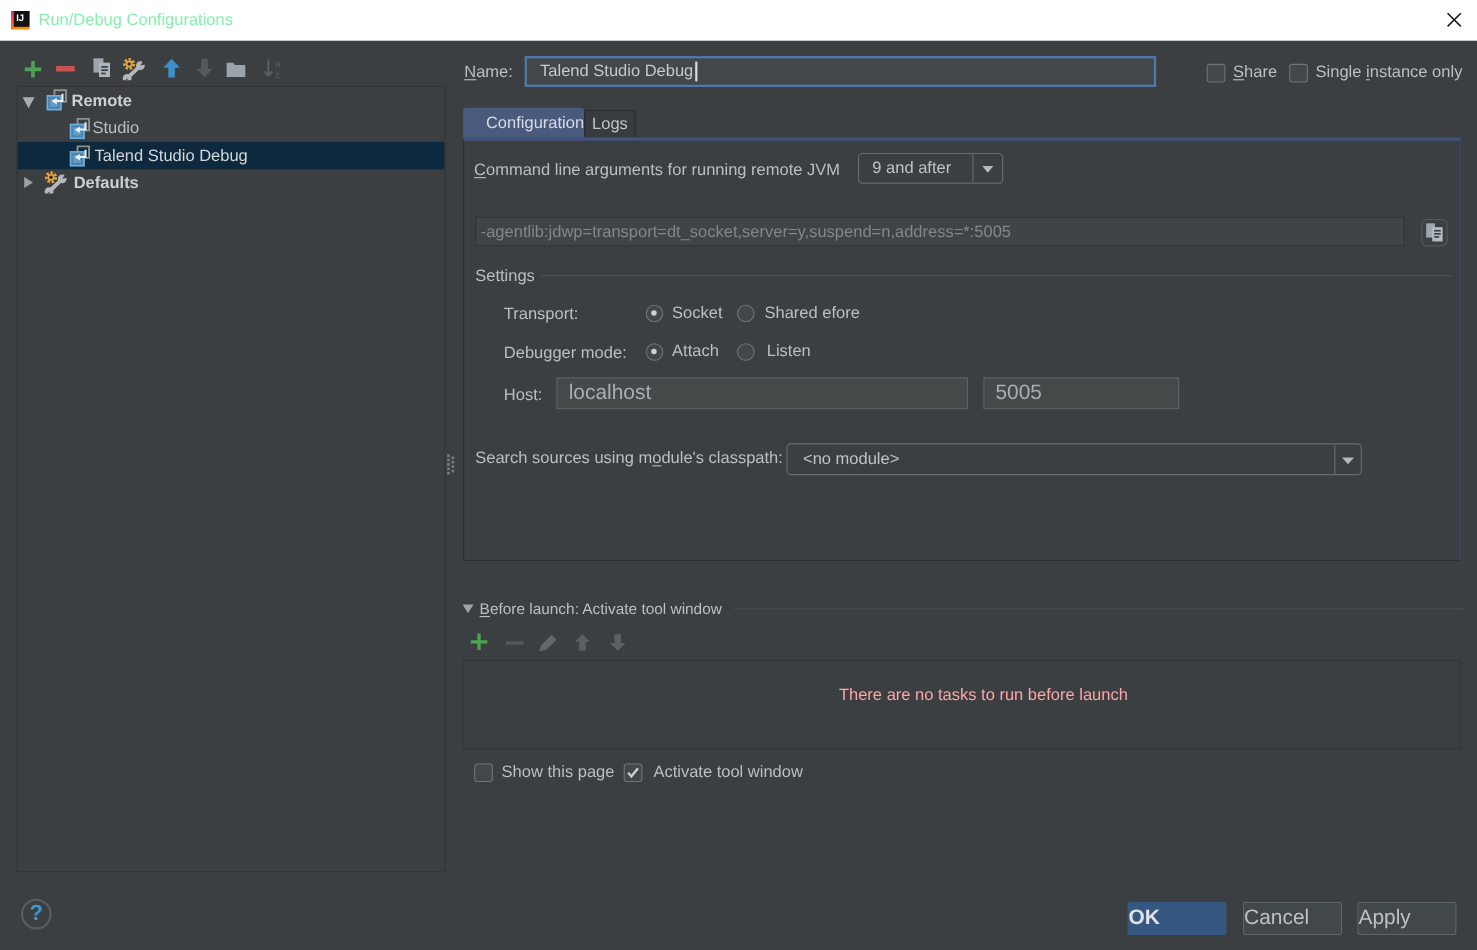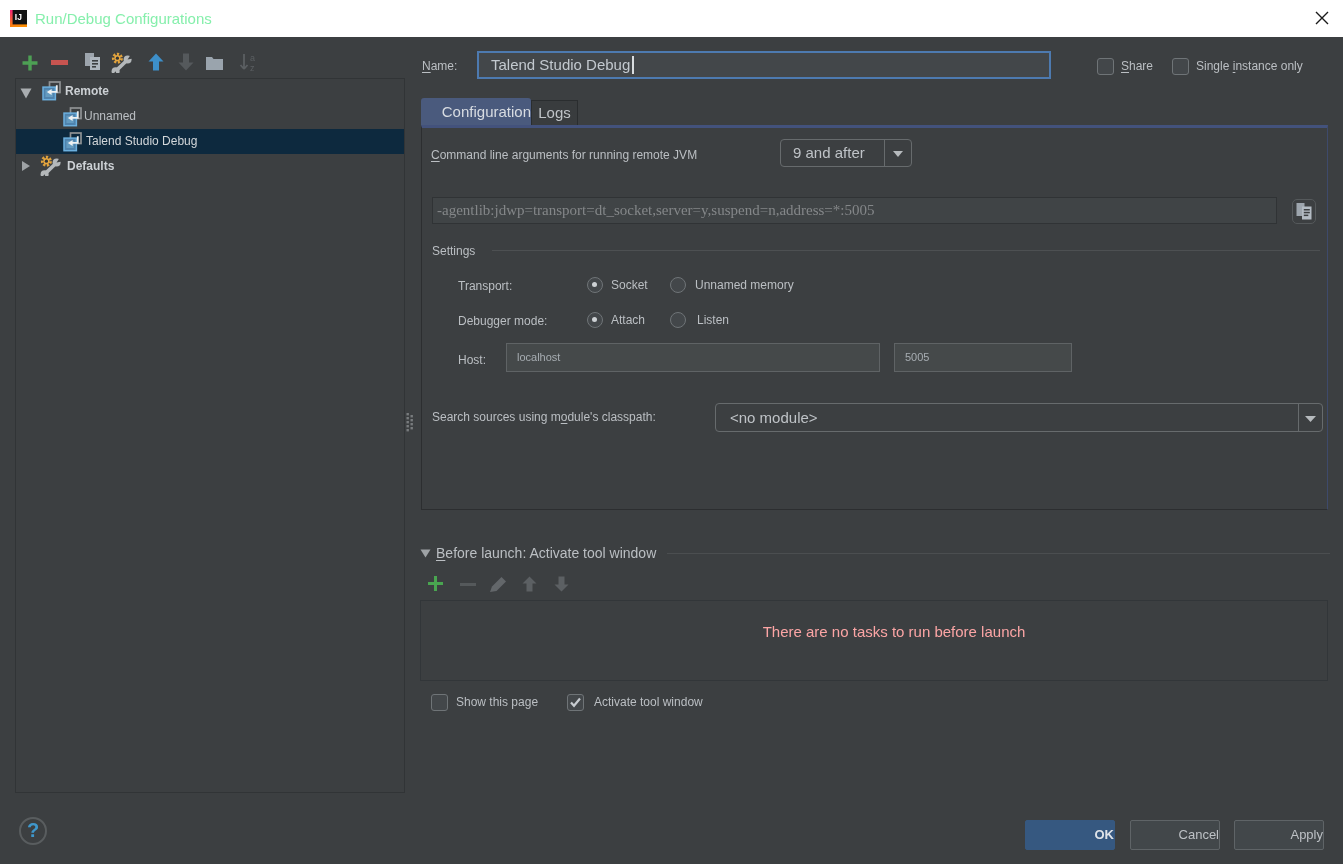--- a/index.html
+++ b/index.html
@@ -1,25 +1,25 @@
 <!DOCTYPE html>
 <html><head>
 <meta charset="utf-8">
 <style>
   html,body{margin:0;padding:0;}
   body{width:1343px;height:864px;overflow:hidden;background:#3c3f41;
        font-family:"Liberation Sans",sans-serif;-webkit-font-smoothing:antialiased;}
   .abs{position:absolute;}
   #root{position:relative;width:1343px;height:864px;}
-  .lbl{color:#bbbfc3;font-size:12px;white-space:nowrap;}
+  .lbl{color:#bbbfc3;font-size:15px;white-space:nowrap;}
   .u{text-decoration:underline;text-underline-offset:2px;}
-  .input{background:#45494a;border:1px solid #5f6365;box-sizing:border-box;color:#a7adb2;font-size:11px;}
+  .input{background:#45494a;border:1px solid #5f6365;box-sizing:border-box;color:#a7adb2;font-size:19px;}
   .cb{box-sizing:border-box;width:17px;height:17px;border:1.6px solid #6f7477;border-radius:3px;background:#43474a;}
   .btn{box-sizing:border-box;height:30px;border:1px solid #5f6467;background:#42474a;color:#bdc1c5;
-       font-size:13px;text-align:right;line-height:28px;border-radius:2px;}
+       font-size:19px;text-align:left;line-height:28px;border-radius:2px;}
 </style>
 </head>
 <body>
 <div id="root">
 
   <div class="abs" style="left:0;top:0;width:1343px;height:37px;background:#ffffff;"></div>
   <div class="abs" style="left:10px;top:10px;width:17px;height:17px;">
     <svg width="17" height="17" viewBox="0 0 17 17">
       <defs>
           <linearGradient id="ijg" x1="0" y1="0" x2="0.3" y2="1">
@@ -90,21 +90,21 @@
   </svg>
   <div class="abs lbl" style="left:65px;top:79px;height:25px;line-height:25px;font-weight:bold;color:#ccd0d4;">Remote</div>
 
   <svg class="abs" style="left:63px;top:107px;" width="19" height="20" viewBox="0 0 19 20">
     <rect x="7.5" y="1" width="10.5" height="10.5" fill="none" stroke="#8f9294" stroke-width="1.7"></rect>
     <rect x="1" y="6.1" width="12.4" height="12.6" fill="#4f83ad" stroke="#6cb0de" stroke-width="1.5"></rect>
     <rect x="3.4" y="8.8" width="7.4" height="7.2" fill="#649bc0"></rect>
     <path d="M14.8 4.2 V10.8 H9" stroke="#eef1f2" stroke-width="1.8" fill="none"></path>
     <path d="M9.6 7.9 L4.9 10.9 L9.6 13.9 Z" fill="#eef1f2"></path>
   </svg>
-  <div class="abs lbl" style="left:84px;top:104px;height:25px;line-height:25px;">Unnamed</div>
+  <div class="abs lbl" style="left:84px;top:104px;height:25px;line-height:25px;">Studio</div>
 
   <svg class="abs" style="left:63px;top:132px;" width="19" height="20" viewBox="0 0 19 20">
     <rect x="7.5" y="1" width="10.5" height="10.5" fill="none" stroke="#8f9294" stroke-width="1.7"></rect>
     <rect x="1" y="6.1" width="12.4" height="12.6" fill="#4f83ad" stroke="#6cb0de" stroke-width="1.5"></rect>
     <rect x="3.4" y="8.8" width="7.4" height="7.2" fill="#649bc0"></rect>
     <path d="M14.8 4.2 V10.8 H9" stroke="#eef1f2" stroke-width="1.8" fill="none"></path>
     <path d="M9.6 7.9 L4.9 10.9 L9.6 13.9 Z" fill="#eef1f2"></path>
   </svg>
   <div class="abs lbl" style="left:86px;top:129px;height:25px;line-height:25px;color:#d3d7da;">Talend Studio Debug</div>
 
@@ -158,62 +158,62 @@
   <div class="abs lbl" style="left:431px;top:142px;height:26px;line-height:26px;"><span class="u">C</span>ommand line arguments for running remote JVM</div>
   <div class="abs" style="left:780px;top:139px;width:132px;height:28px;box-sizing:border-box;border:1px solid #676b6d;border-radius:4px;">
     <span style="position:absolute;left:12px;top:0;line-height:26px;font-size:15px;color:#bfc3c7;">9 and after</span>
     <span style="position:absolute;right:26px;top:0;width:1px;height:26px;background:#676b6d;"></span>
     <svg style="position:absolute;right:7px;top:10px;" width="12" height="8" viewBox="0 0 12 8">
         <path d="M1 1 H11 L6 7 Z" fill="#b6babd"></path>
       </svg>
   </div>
 
   <div class="abs" style="left:432px;top:197px;width:845px;height:27px;box-sizing:border-box;border:1px solid #303335;background:#404446;">
-    <span style="position:absolute;left:4px;top:0;line-height:25px;font-size:15px;color:#848789;font-family:Liberation Serif, serif;letter-spacing:0;">-agentlib:jdwp=transport=dt_socket,server=y,suspend=n,address=*:5005</span>
+    <span style="position:absolute;left:4px;top:0;line-height:25px;font-size:15px;color:#848789;font-family:Liberation Sans, sans-serif;letter-spacing:0;">-agentlib:jdwp=transport=dt_socket,server=y,suspend=n,address=*:5005</span>
   </div>
   <div class="abs" style="left:1292px;top:199px;width:24px;height:25px;border:1px solid #55595b;border-radius:5px;box-sizing:border-box;">
     <svg style="position:absolute;left:2px;top:2px;" width="19" height="19" viewBox="0 0 19 19">
       <rect x="1.5" y="1" width="8" height="13" fill="#9da5ad"></rect>
       <rect x="7" y="4.5" width="9.5" height="13" fill="#b3bbc3"></rect>
       <rect x="8.8" y="7" width="6" height="1.5" fill="#3c3f41"></rect>
       <rect x="8.8" y="9.8" width="6" height="1.5" fill="#3c3f41"></rect>
       <rect x="8.8" y="12.6" width="4.5" height="1.5" fill="#3c3f41"></rect>
     </svg>
   </div>
 
   <div class="abs lbl" style="left:432px;top:238px;height:26px;line-height:26px;">Settings</div>
   <div class="abs" style="left:492px;top:250px;width:828px;height:1px;background:#4d5052;"></div>
 
   <div class="abs lbl" style="left:458px;top:273px;height:26px;line-height:26px;">Transport:</div>
   <div class="abs" style="left:587px;top:277px;width:16px;height:16px;border:1.6px solid #6f7477;border-radius:50%;background:#43474a;box-sizing:border-box;">
     <span style="position:absolute;left:3.9px;top:3.9px;width:5px;height:5px;border-radius:50%;background:#cdd1d4;"></span>
   </div>
   <div class="abs lbl" style="left:611px;top:272px;height:26px;line-height:26px;">Socket</div>
   <div class="abs" style="left:670px;top:277px;width:16px;height:16px;border:1.6px solid #6f7477;border-radius:50%;background:#43474a;box-sizing:border-box;"></div>
-  <div class="abs lbl" style="left:695px;top:272px;height:26px;line-height:26px;">Unnamed memory</div>
+  <div class="abs lbl" style="left:695px;top:272px;height:26px;line-height:26px;">Shared efore</div>
 
   <div class="abs lbl" style="left:458px;top:308px;height:26px;line-height:26px;">Debugger mode:</div>
   <div class="abs" style="left:587px;top:312px;width:16px;height:16px;border:1.6px solid #6f7477;border-radius:50%;background:#43474a;box-sizing:border-box;">
     <span style="position:absolute;left:3.9px;top:3.9px;width:5px;height:5px;border-radius:50%;background:#cdd1d4;"></span>
   </div>
   <div class="abs lbl" style="left:611px;top:307px;height:26px;line-height:26px;">Attach</div>
   <div class="abs" style="left:670px;top:312px;width:16px;height:16px;border:1.6px solid #6f7477;border-radius:50%;background:#43474a;box-sizing:border-box;"></div>
   <div class="abs lbl" style="left:697px;top:307px;height:26px;line-height:26px;">Listen</div>
 
   <div class="abs lbl" style="left:458px;top:347px;height:26px;line-height:26px;">Host:</div>
   <div class="input abs" style="left:506px;top:343px;width:374px;height:29px;">
     <span style="position:absolute;left:10px;top:0;line-height:27px;">localhost</span>
   </div>
   <div class="abs lbl" style="left:910px;top:347px;height:26px;line-height:26px;margin-left:12px;">Port:</div>
   <div class="input abs" style="left:894px;top:343px;width:178px;height:29px;">
     <span style="position:absolute;left:10px;top:0;line-height:27px;">5005</span>
   </div>
 
   <div class="abs lbl" style="left:432px;top:404px;height:26px;line-height:26px;">Search sources using m<span class="u">o</span>dule's classpath:</div>
-  <div class="abs" style="left:715px;top:403px;width:608px;height:29px;box-sizing:border-box;border:1px solid #676b6d;border-radius:4px;">
+  <div class="abs" style="left:715px;top:403px;width:523px;height:29px;box-sizing:border-box;border:1px solid #676b6d;border-radius:4px;">
     <span style="position:absolute;left:14px;top:0;line-height:27px;font-size:15px;color:#bfc3c7;">&lt;no module&gt;</span>
     <span style="position:absolute;right:23px;top:0;width:1px;height:27px;background:#676b6d;"></span>
     <svg style="position:absolute;right:5px;top:11px;" width="13" height="8" viewBox="0 0 13 8">
         <path d="M1 1 H12 L6.5 7 Z" fill="#b6babd"></path>
       </svg>
   </div>
 
   <svg class="abs" style="left:420px;top:549px;" width="11" height="9" viewBox="0 0 11 9">
     <path d="M0.5 0.5 H10.5 L5.5 8.5 Z" fill="#9ea2a5"></path>
   </svg>

